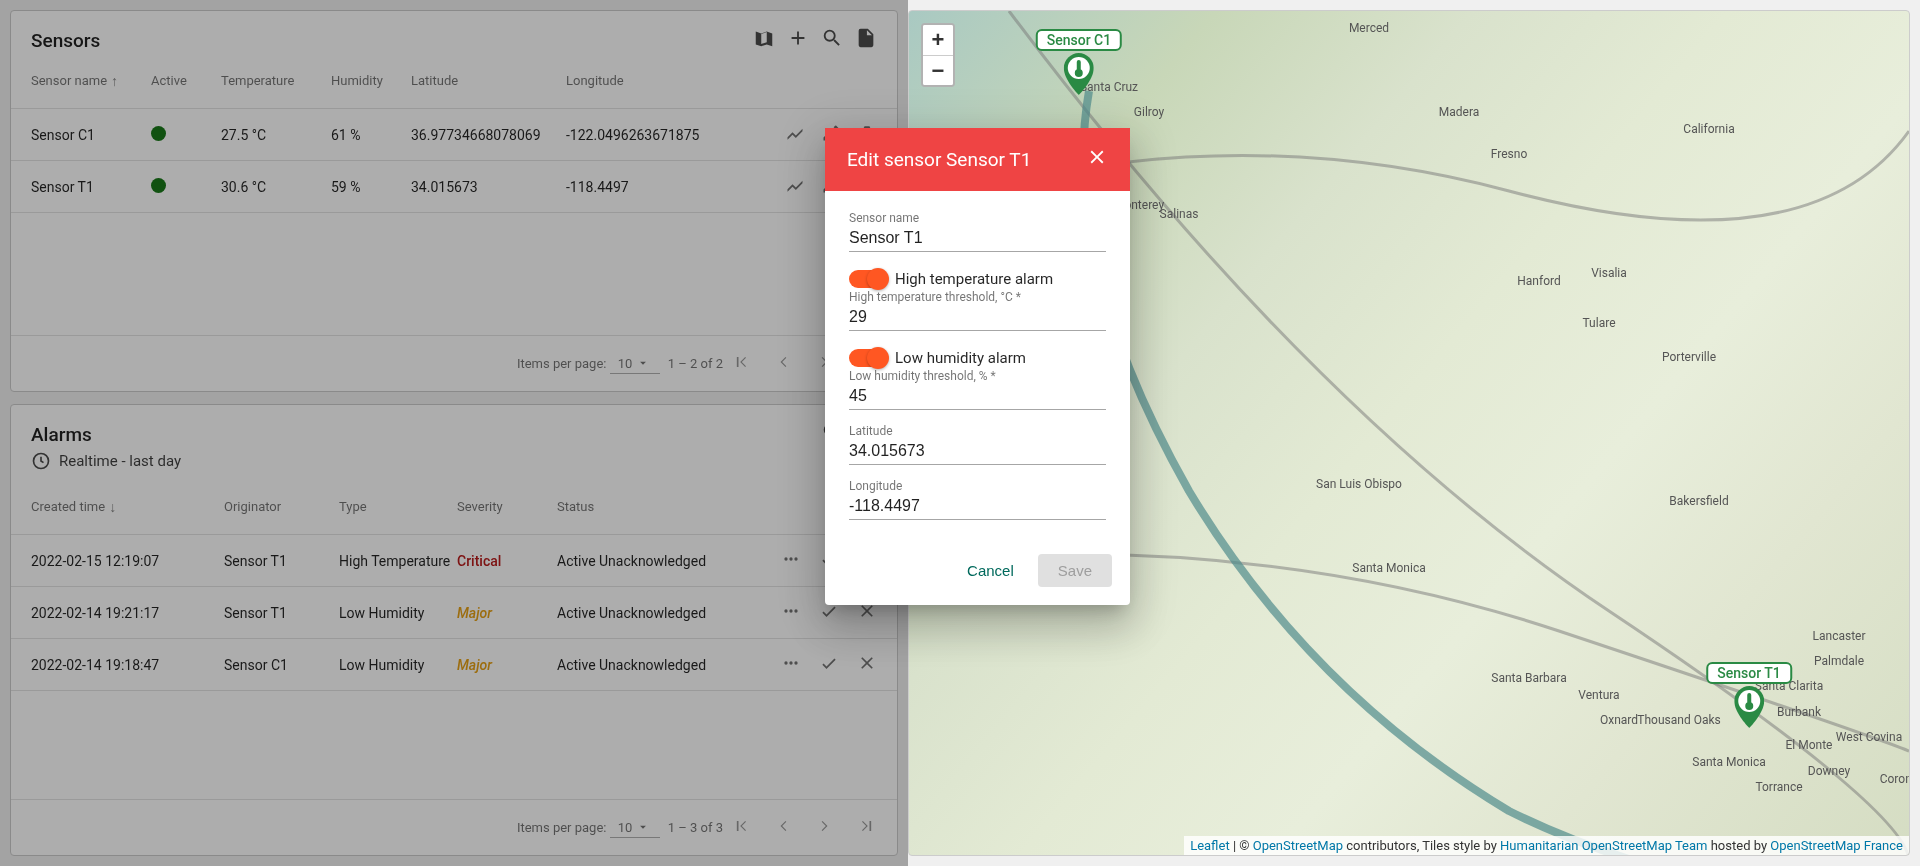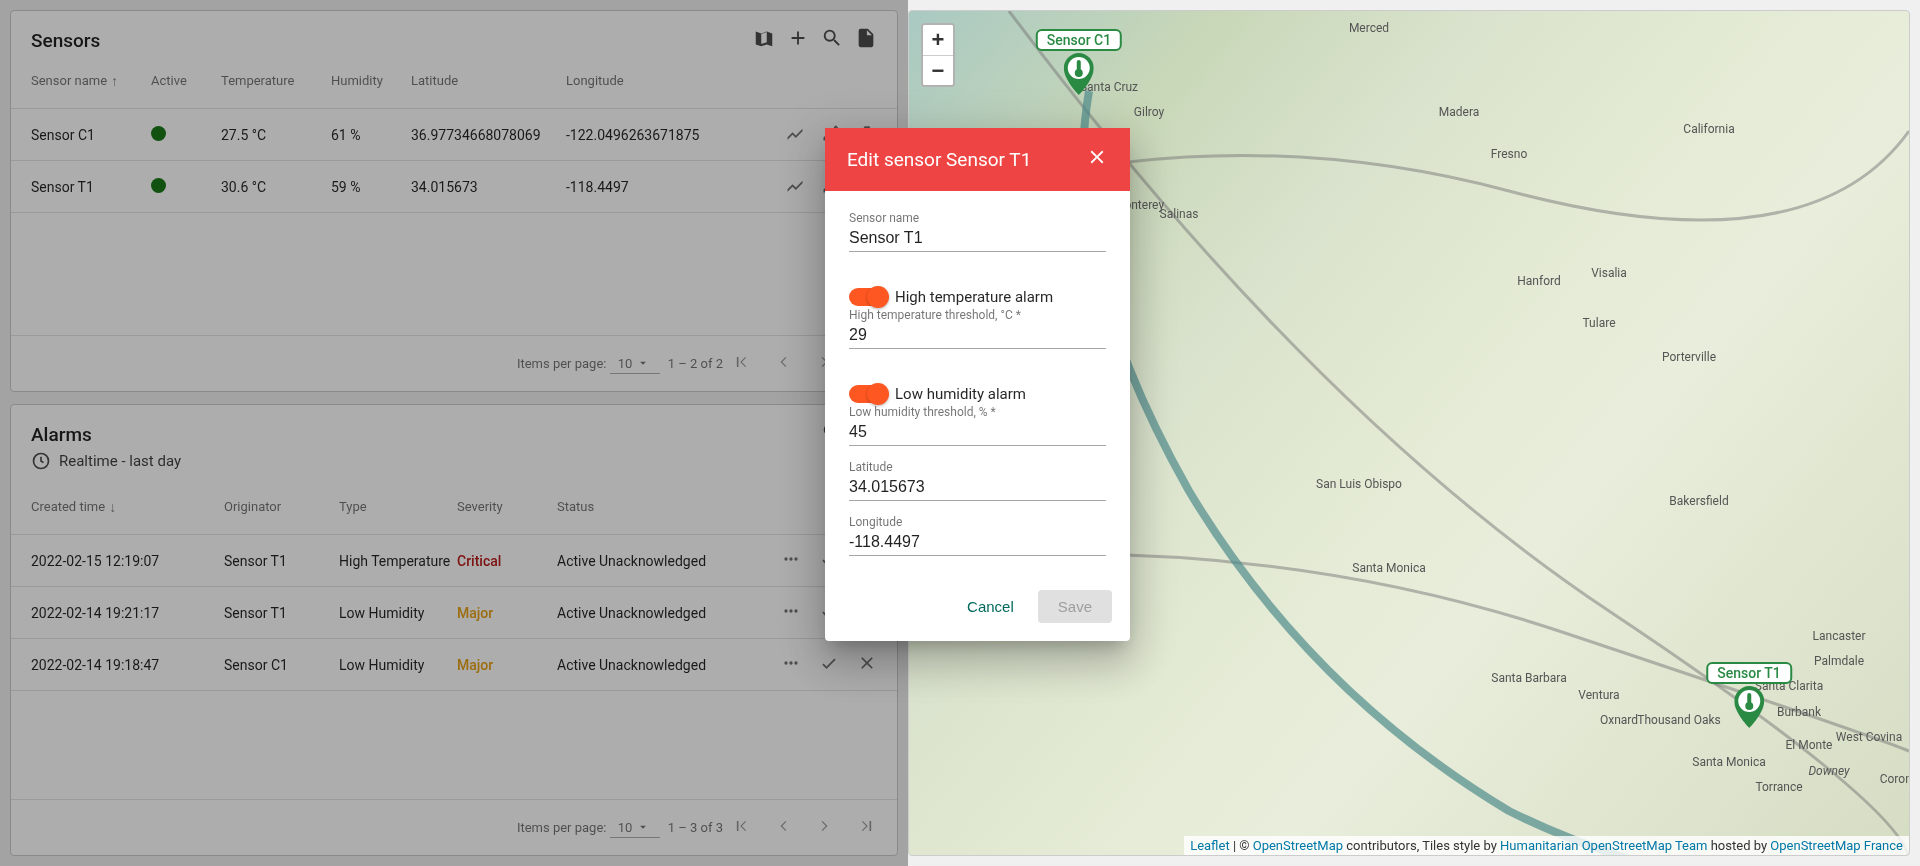--- a/index.html
+++ b/index.html
@@ -60,21 +60,21 @@
 .thead { height: 56px; font-size: 13px; color: rgba(0,0,0,0.55); }
 .trow { height: 52px; font-size: 14px; color: rgba(0,0,0,0.85); }
 .th { display: flex; align-items: center; gap: 4px; }
 
 .s-c1{width:120px}.s-c2{width:70px}.s-c3{width:110px}.s-c4{width:80px}.s-c5{width:155px}.s-c6{width:190px}.s-c7{flex:1;display:flex;justify-content:flex-end;gap:16px}
 
 .a-c1{width:193px}.a-c2{width:115px}.a-c3{width:118px}.a-c4{width:100px}.a-c5{width:200px}.a-c6{flex:1;display:flex;justify-content:flex-end;gap:18px}
 .dot { width: 15px; height: 15px; border-radius: 50%; background: #1a7a1a; display: inline-block; }
 .row-actions svg { width: 20px; height: 20px; cursor: pointer; color: rgba(0,0,0,0.55); }
 .severity-critical { color: #b91c1c; font-weight: 500; }
-.severity-major { color: #e6a117; font-weight: 500; }
+.severity-major { color: #e6a117; font-weight: 500; font-style: italic; }
 .paginator {
   height: 56px;
   display: flex;
   align-items: center;
   justify-content: flex-end;
   gap: 8px;
   padding: 0 20px;
   font-size: 13px;
   color: rgba(0,0,0,0.55);
   border-top: 1px solid #e4e4e4;
@@ -199,21 +199,21 @@
   border-bottom: 1px solid rgba(0,0,0,0.35);
   font-size: 16px;
   padding: 4px 0;
   background: transparent;
   color: rgba(0,0,0,0.87);
 }
 .toggle-row {
   display: flex;
   align-items: center;
   gap: 10px;
-  margin-top: 22px;
+  margin-top: 4px;
 }
 .toggle {
   width: 36px; height: 18px;
   background: #ff5722;
   border-radius: 10px;
   position: relative;
   cursor: pointer;
 }
 .toggle::after {
   content: '';
@@ -507,21 +507,21 @@
           <div class="map-city" style="left: 69%; top: 81%;">Ventura</div>
           <div class="map-city" style="left: 71%; top: 84%;">Oxnard</div>
           <div class="map-city" style="left: 93%; top: 77%;">Palmdale</div>
           <div class="map-city" style="left: 88%; top: 80%;">Santa Clarita</div>
           <div class="map-city" style="left: 89%; top: 83%;">Burbank</div>
           <div class="map-city" style="left: 77%; top: 84%;">Thousand Oaks</div>
           <div class="map-city" style="left: 90%; top: 87%;">El Monte</div>
           <div class="map-city" style="left: 96%; top: 86%;">West Covina</div>
           <div class="map-city" style="left: 82%; top: 89%;">Santa Monica</div>
           <div class="map-city" style="left: 87%; top: 92%;">Torrance</div>
-          <div class="map-city" style="left: 92%; top: 90%; font-style: italic;">Downey</div>
+          <div class="map-city" style="left: 92%; top: 90%;">Downey</div>
           <div class="map-city" style="left: 99%; top: 91%;">Corona</div>
         </div>
       <div id="map-markers">
           <div class="marker" style="left: 17%; top: 10%;">
             <div class="marker-label">Sensor C1</div>
             <div class="marker-pin"><svg viewBox="0 0 30 42">
                 <path d="M15 0C7 0 0 7 0 15c0 12 15 27 15 27s15-15 15-27C30 7 23 0 15 0z" fill="#2a8a44"></path>
                 <circle cx="15" cy="15" r="11" fill="#fff"></circle>
                 <rect x="13" y="7" width="4" height="11" rx="2" fill="#2a8a44"></rect>
                 <circle cx="15" cy="20" r="4" fill="#2a8a44"></circle>

